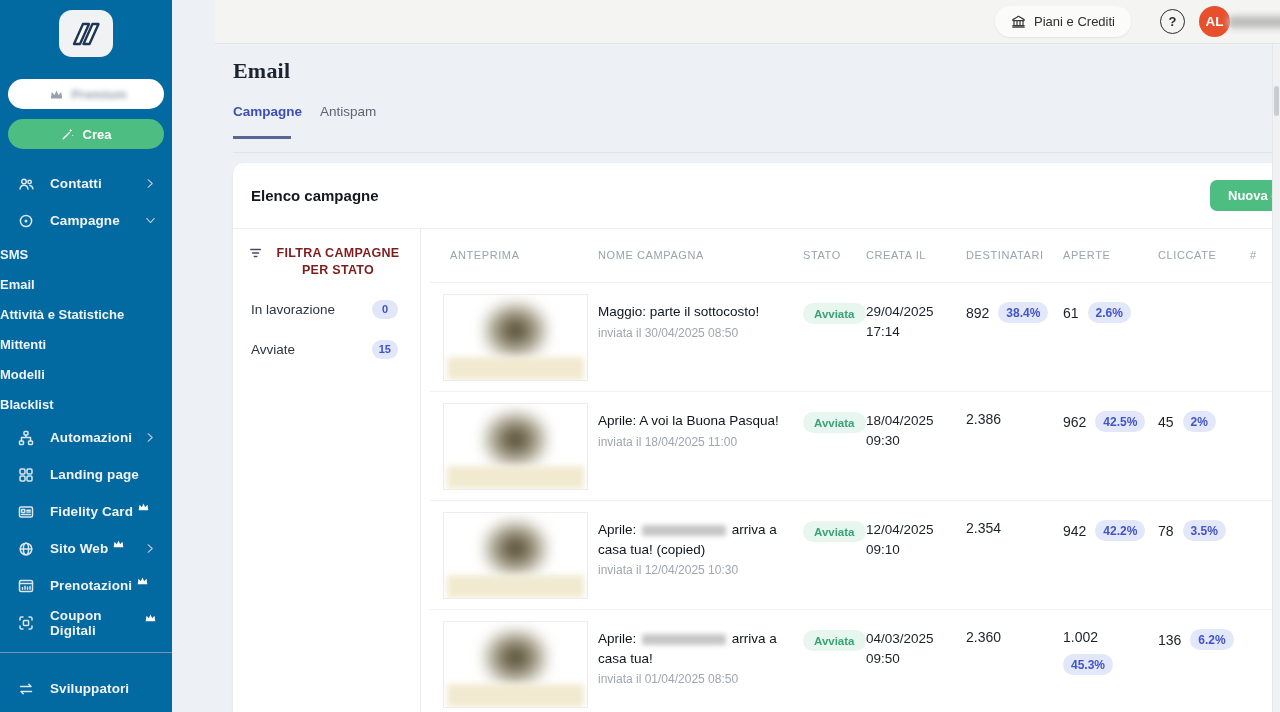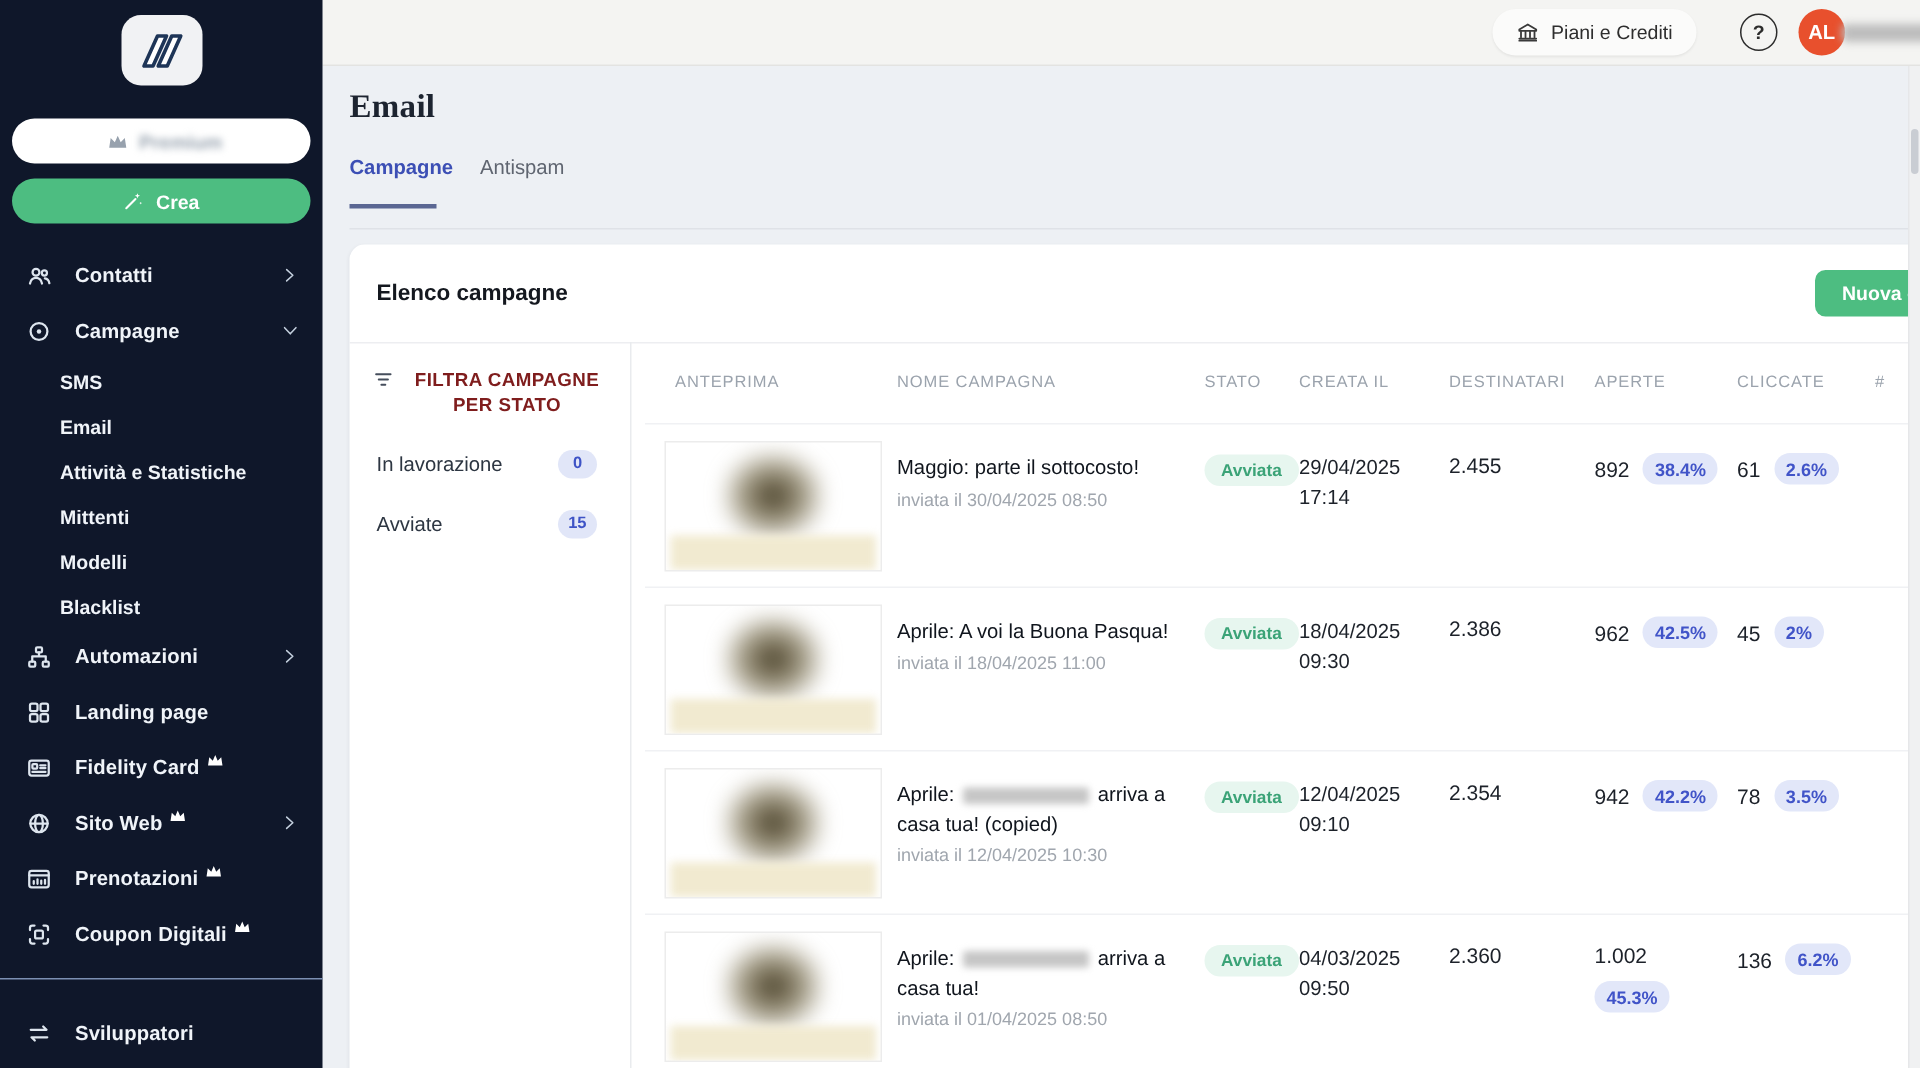--- a/index.html
+++ b/index.html
@@ -1,35 +1,35 @@
 <!DOCTYPE html>
 <html><head>
 <meta charset="utf-8">
 <style>
   * { margin:0; padding:0; box-sizing:border-box; }
   html,body { width:1280px; height:712px; overflow:hidden; }
   body { font-family:"Liberation Sans", sans-serif; position:relative; background:#edf0f4; }
 
   
-  .sidebar { position:absolute; left:0; top:0; width:215px; height:712px; background:#0f172a; z-index:5; }
+  .sidebar { position:absolute; left:0; top:0; width:172px; height:712px; background:#0369a1; z-index:5; }
   .logo { width:54px; height:47px; border-radius:13px; background:#f1f2f4; margin:10px auto 0; display:flex; align-items:center; justify-content:center; }
   .pill-btn { margin:0 8px; height:30px; border-radius:16px; display:flex; align-items:center; justify-content:center; gap:8px; font-size:13px; font-weight:700; cursor:pointer; }
   .premium-btn { margin-top:22px; background:#ffffff; color:#9aa5b1; }
   .premium-btn .blurred-label { filter:blur(2.5px); }
   .crea-btn { margin-top:10px; background:#4dbd81; color:#fff; }
   .side-nav { margin-top:16px; }
   .nav-item { height:37px; display:flex; align-items:center; padding:0 16px 0 18px; color:#f0f4f9; font-size:13.5px; font-weight:700; cursor:pointer; }
   .nav-ico { width:17px; height:16px; margin-right:15px; color:#dde5ee; flex:0 0 auto; }
   .nav-ico svg { width:16px; height:16px; display:block; }
   .nav-label { letter-spacing:.1px; }
   .nav-chev { margin-left:auto; color:#c3cfdd; }
   .nav-chev svg { width:11px; height:11px; display:block; }
   .crown { margin-left:5px; transform:translateY(-5px); color:#fff; }
   .crown svg { width:11px; height:9px; display:block; }
-  .subnav-item { height:30px; display:flex; align-items:center; padding-left:40px; color:#f0f4f9; font-size:13px; font-weight:700; cursor:pointer; }
+  .subnav-item { height:30px; display:flex; align-items:center; color:#f0f4f9; font-size:13px; font-weight:700; cursor:pointer; }
   .side-divider { border:none; border-top:1.5px solid #7c90b3; margin-top:11px; }
   .footer-item { margin-top:17px; }
 
   
   .topbar { position:absolute; left:215px; right:0; top:0; height:44px; background:#f4f4f2; border-bottom:1px solid #e3e3e1; z-index:4; }
   .plans-btn { position:absolute; right:149px; top:6px; height:31px; padding:0 16px; border-radius:17px; background:#fbfbfa; box-shadow:0 1px 2px rgba(0,0,0,.07); display:flex; align-items:center; gap:8px; font-size:13px; color:#2e2e2e; cursor:pointer; }
   .plans-btn svg { width:15px; height:15px; color:#3a3a3a; }
   .help-btn { position:absolute; right:95px; top:9px; width:25px; height:25px; border-radius:50%; border:1.6px solid #2c2c2c; display:flex; align-items:center; justify-content:center; font-size:13px; font-weight:700; color:#2c2c2c; cursor:pointer; background:transparent; }
   .avatar { position:absolute; right:50px; top:6px; width:31px; height:31px; border-radius:50%; background:#e8502d; color:#fff; display:flex; align-items:center; justify-content:center; font-size:13.5px; font-weight:700; cursor:pointer; }
   .user-name-redacted { position:absolute; right:-8px; top:16px; width:60px; height:12px; background:#bdbdbd; border-radius:3px; filter:blur(3px); }
@@ -329,21 +329,20 @@
             </div>
             <div class="cell cell-name">
               <div class="row-name">Maggio: parte il sottocosto!</div>
               <div class="row-sent">inviata il 30/04/2025 08:50</div>
             </div>
             <div class="cell" style="padding-left:8px"><span class="status-badge">Avviata</span></div>
             <div class="cell cell-created">
               <div>29/04/2025</div>
               <div>17:14</div>
             </div>
-            <div class="cell cell-dest">2.455</div>
             <div class="cell">
               <div class="metric">
                 <span>892</span>
                 <span class="rate-badge">38.4%</span>
               </div>
             </div>
             <div class="cell">
               <div class="metric">
                 <span>61</span>
                 <span class="rate-badge">2.6%</span>

